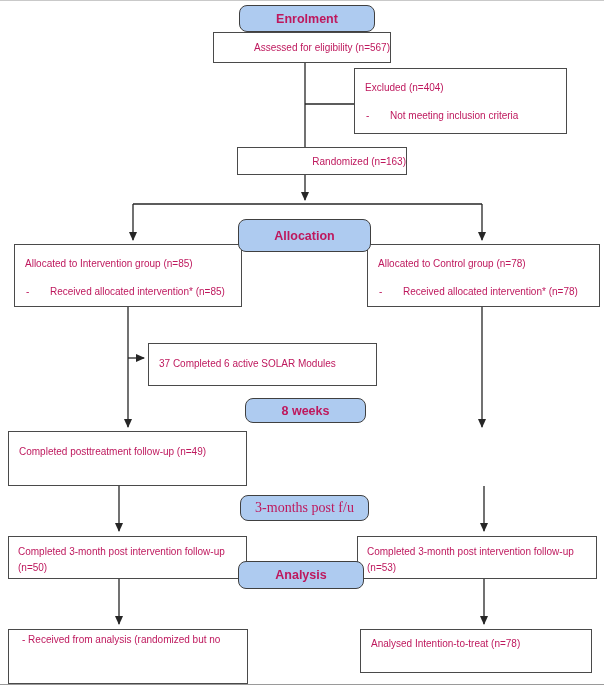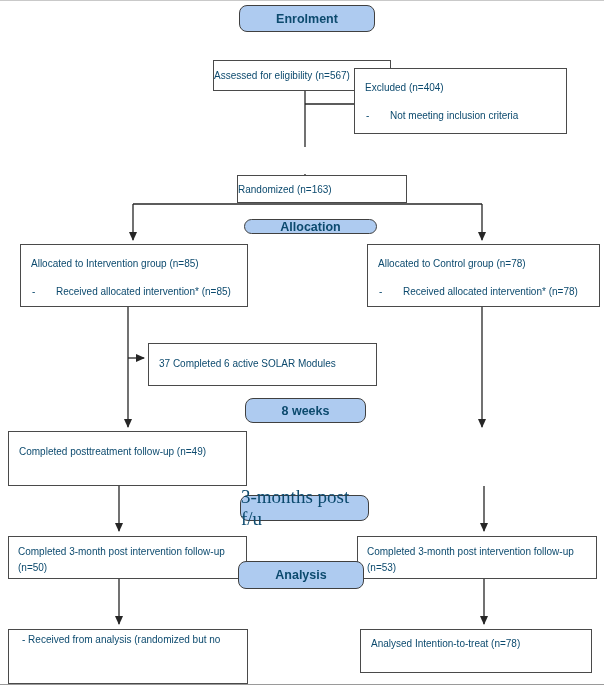--- a/index.html
+++ b/index.html
@@ -1,48 +1,48 @@
 <!DOCTYPE html>
 <html style="--header-fill: #aecbf0; --header-border: #404040; --box-border: #4a4a4a; --line: #262626;"><head>
 <meta charset="utf-8">
 <style>
   html,body { margin:0; padding:0; background:#ffffff; }
   .canvas {
     position:relative; width:604px; height:685px; overflow:hidden;
     background:#ffffff;
     border-top:1px solid #c9c9c9; border-bottom:1px solid #9a9a9a;
-    font-family:"Liberation Sans", sans-serif; color:#0c4a6e;
+    font-family:"Liberation Sans", sans-serif; color:#be185d;
     box-sizing:border-box;
   }
   .connectors { position:absolute; left:0; top:0; z-index:1; }
   .ln { stroke:var(--line,#262626); stroke-width:1.3; fill:none; }
   .box {
     position:absolute; z-index:2; background:#ffffff;
     border:1.3px solid var(--box-border,#4a4a4a);
     font-size:10px; line-height:1.5; box-sizing:border-box;
   }
-  .box.center { display:flex; align-items:center; justify-content:flex-start;margin-top:28px; }
+  .box.center { display:flex; align-items:center; justify-content:flex-end; }
   .box .title { padding:11px 6px 0 10px; white-space:nowrap; }
   .box .row { display:flex; padding-left:11px; margin-top:13px; }
   .box .row .dash { width:24px; flex:none; }
   .box .row .itext { white-space:nowrap; }
   .box.pad-note { padding:12px 6px 0 10px; white-space:nowrap; }
   .box.prewrap { padding:7px 19px 0 9px; white-space:pre-line; line-height:1.6; }
   .box.analysis-l .title { padding:4px 4px 0 9px; }
   .box.analysis-l .subline { padding:2px 2px 0 13px; white-space:nowrap; }
   .box.analysis-r .title { padding:6px 4px 0 10px; }
   .hdr {
     position:absolute; z-index:3;
     background:var(--header-fill,#aecbf0);
     border:1.3px solid var(--header-border,#404040);
     border-radius:8px;
     display:flex; align-items:center; justify-content:center;
     font-weight:bold; font-size:12.5px; box-sizing:border-box;
   }
-  .hdr.serif { font-family:"Liberation Serif", serif; font-weight:400; font-size:19px; }
+  .hdr.serif { font-family:"Liberation Serif", serif; font-weight:400; font-size:14px; }
 </style>
 </head>
 <body>
 
 <div class="canvas">
 
   <svg class="connectors" width="604" height="685" viewBox="0 0 604 685">
     <defs>
       <marker id="arr" markerUnits="userSpaceOnUse" markerWidth="9" markerHeight="8" refX="8" refY="4" orient="auto">
         <path d="M0,0 L9,4 L0,8 z" fill="#262626"></path>
@@ -57,42 +57,42 @@
     <path class="ln" marker-end="url(#arr)" d="M128,306 L128,426"></path>
     <path class="ln" marker-end="url(#arr)" d="M128,357 L144,357"></path>
     <path class="ln" marker-end="url(#arr)" d="M482,306 L482,426"></path>
     <path class="ln" marker-end="url(#arr)" d="M119,485 L119,530"></path>
     <path class="ln" marker-end="url(#arr)" d="M484,485 L484,530"></path>
     <path class="ln" marker-end="url(#arr)" d="M119,578 L119,623"></path>
     <path class="ln" marker-end="url(#arr)" d="M484,578 L484,623"></path>
   </svg>
 
   <div class="hdr" style="left:239px;top:4px;width:136px;height:27px">Enrolment</div>
-  <div class="hdr" style="left:244px;top:218px;width:133px;height:15px">Allocation</div>
+  <div class="hdr" style="left:238px;top:218px;width:133px;height:33px">Allocation</div>
   <div class="hdr" style="left:245px;top:397px;width:121px;height:25px">8 weeks</div>
   <div class="hdr serif" style="left:240px;top:494px;width:129px;height:26px">3-months post f/u</div>
   <div class="hdr" style="left:238px;top:560px;width:126px;height:28px">Analysis</div>
 
   <div class="box center" style="left:213px;top:31px;width:178px;height:31px">
     <span>Assessed for eligibility (n=567)</span>
   </div>
 
   <div class="box" style="left:354px;top:67px;width:213px;height:66px">
     <div class="title">Excluded (n=404)</div>
     <div class="row">
       <span class="dash">-</span>
       <span class="itext">Not meeting inclusion criteria</span>
     </div>
   </div>
 
   <div class="box center" style="left:237px;top:146px;width:170px;height:28px">
     <span>Randomized (n=163)</span>
   </div>
 
-  <div class="box" style="left:20px;top:243px;width:228px;height:63px">
+  <div class="box" style="left:14px;top:243px;width:228px;height:63px">
     <div class="title">Allocated to Intervention group (n=85)</div>
     <div class="row">
       <span class="dash">-</span>
       <span class="itext">Received allocated intervention* (n=85)</span>
     </div>
   </div>
 
   <div class="box" style="left:367px;top:243px;width:233px;height:63px">
     <div class="title">Allocated to Control group (n=78)</div>
     <div class="row">

